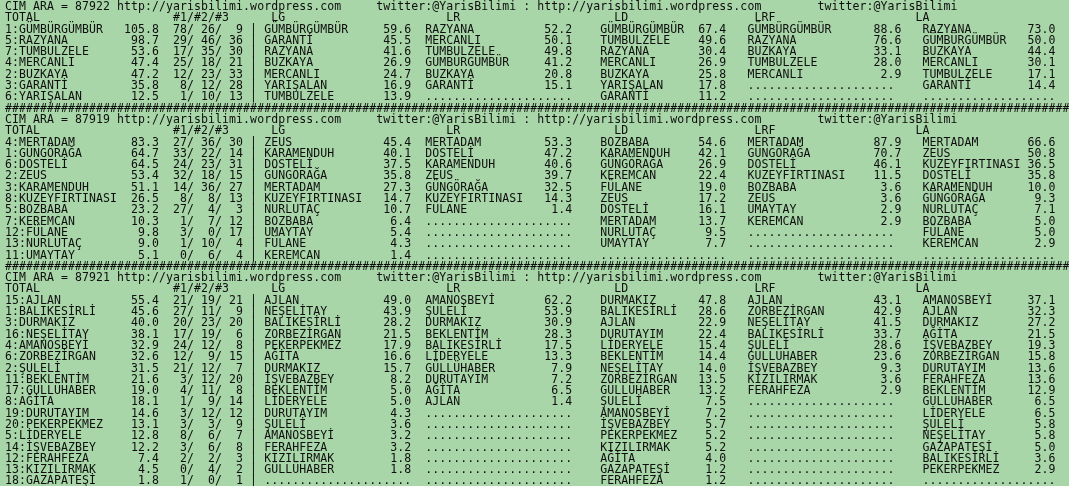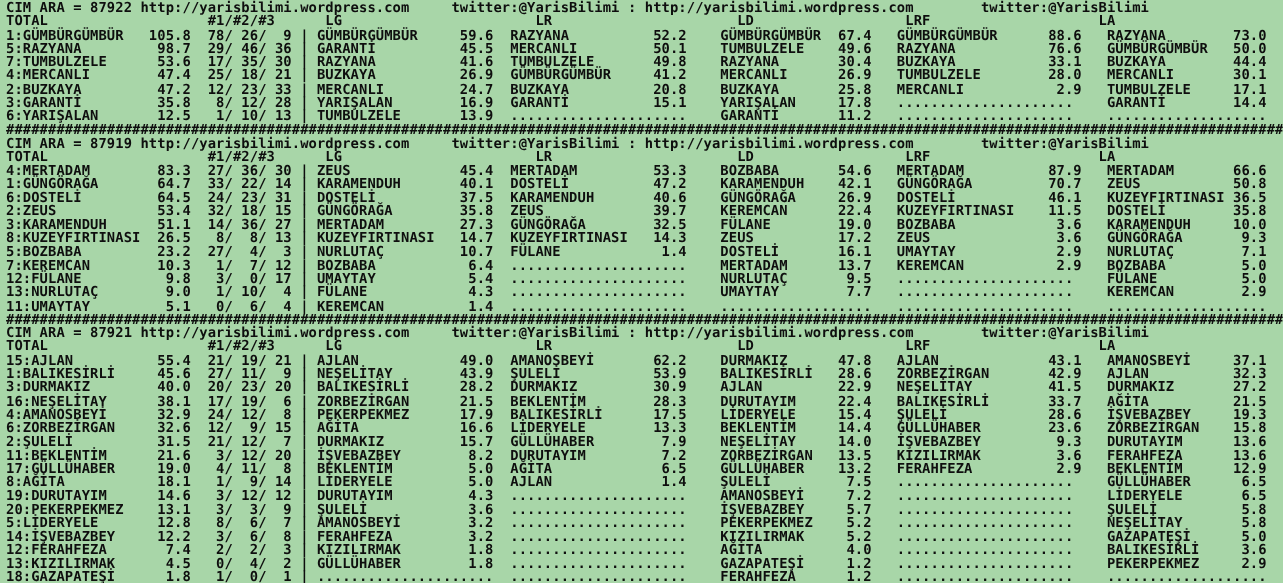--- a/index.html
+++ b/index.html
@@ -3,21 +3,21 @@
 <meta charset="utf-8">
 <style>
   html,body{margin:0;padding:0;}
   body{
     width:1069px;height:486px;overflow:hidden;
     background:#a8d6a8;
     font-family:"DejaVu Sans Mono",monospace;
   }
   .terminal{
     padding:1px 0 0 5px;
-    font-weight:bold;
+    font-weight:normal;
     font-size:11.5px;
     line-height:11.3px;
     letter-spacing:0.08px;
     color:#0e0e0e;
     white-space:pre;
   }
   .line{height:11.3px;}
 </style>
 </head>
 <body>

